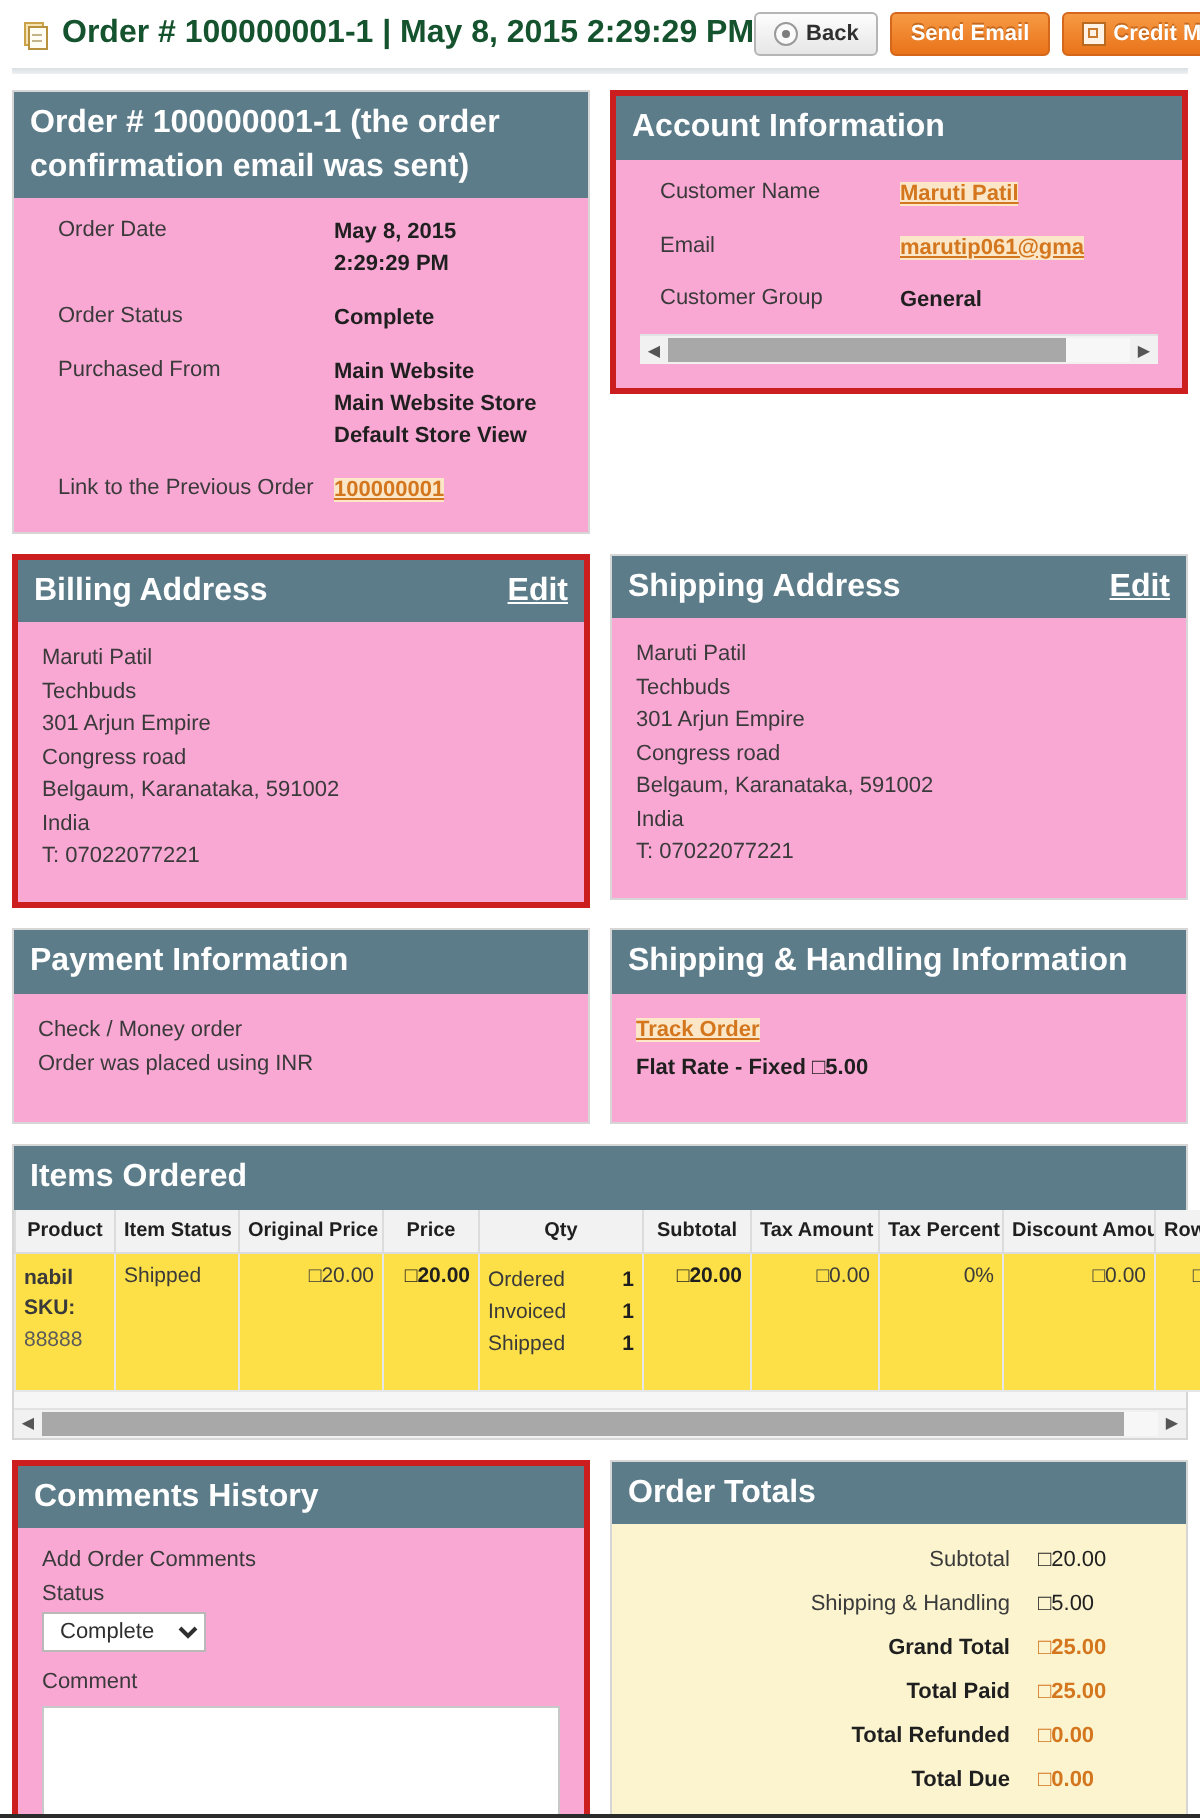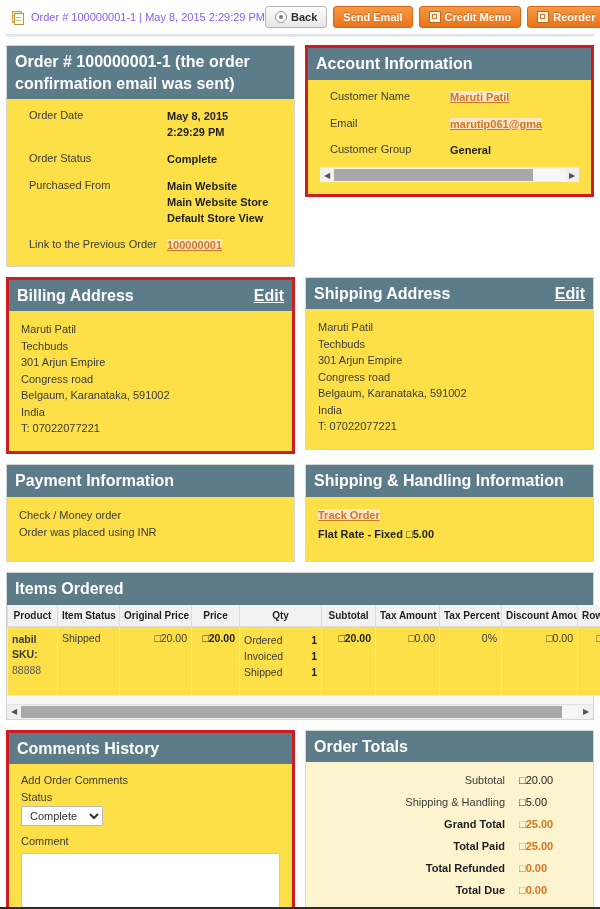--- a/index.html
+++ b/index.html
@@ -57,23 +57,23 @@
     content: "";
     position: absolute;
     left: 1px; right: 2px;
     height: 1px;
     background: #c3b48a;
   }
   .doc-icon .sheet2::before { top: 3px; }
   .doc-icon .sheet2::after  { top: 6px; }
 
   .page-title {
-    font-size: 11px;
-    font-weight: normal;
-    color: #8b5cf6;
+    font-size: 16px;
+    font-weight: bold;
+    color: #14532d;
     white-space: nowrap;
     flex: 0 0 auto;
   }
   .btn-group {
     margin-left: auto;
     display: flex;
     align-items: center;
     gap: 6px;
   }
   .btn {
@@ -165,21 +165,21 @@
   }
   .panel-head .edit-link {
     color: #ffffff;
     text-decoration: underline;
     font-weight: bold;
     flex: 0 0 auto;
     cursor: pointer;
   }
   .panel-body {
     padding: 10px 12px 12px 12px;
-    background: #fde047;
+    background: #f9a8d4;
   }
 
   
   .dl { width: 100%; }
   .dl .drow {
     display: flex;
     align-items: flex-start;
     margin-bottom: 11px;
   }
   .dl .drow:last-child { margin-bottom: 0; }

